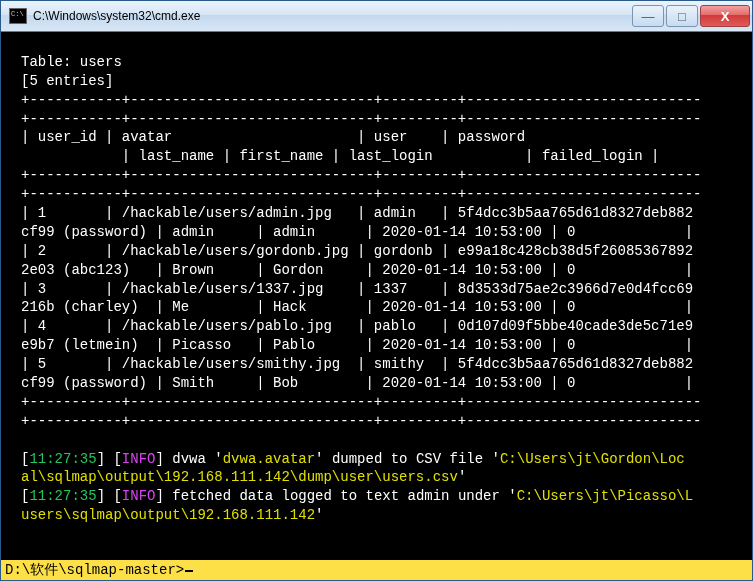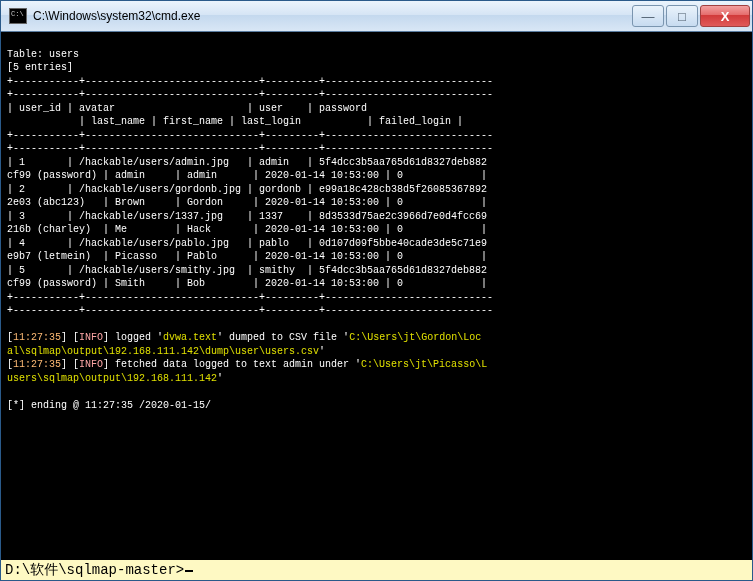--- a/index.html
+++ b/index.html
@@ -5,23 +5,23 @@
 body{margin:0;background:#888;font-family:'Consolas','Courier New',monospace;font-size:13px}
 .window{width:753px;height:581px;background:#000;border:1px solid #2a5a8a;box-sizing:border-box;display:flex;flex-direction:column}
 .titlebar{height:30px;background:linear-gradient(#ebf4fc,#d6e5f5 45%,#c3d8ee 46%,#d9e7f6);display:flex;align-items:center;padding:0 2px 0 8px;border-bottom:1px solid #5a7ca0}
 .tb-icon{width:16px;height:14px;background:#000;border:1px solid #666;margin-right:6px;position:relative}
 .tb-icon::after{content:"C:\\";position:absolute;font-size:7px;color:#ccc;left:1px;top:1px}
 .tb-title{flex:1;color:#000;font-family:'Segoe UI',sans-serif;font-size:12px}
 .wc{display:flex;gap:0}
 .wc-btn{width:30px;height:20px;border:1px solid #7a95af;border-radius:3px;margin-left:2px;display:flex;align-items:center;justify-content:center;font-family:sans-serif;font-size:13px;cursor:pointer}
 .wc-min,.wc-max{background:linear-gradient(#eaf3fb,#c7dbf0);color:#4a5a6a}
 .wc-close{width:48px;background:linear-gradient(#f2a0a0,#e56c6c 45%,#d13a3a 46%,#e05a5a);color:#fff;font-weight:bold;border-color:#a04040}
-.term{flex:1;background:#000;color:#fff;padding:2px 6px;overflow:hidden;white-space:pre;line-height:1.35;font-size:10px;letter-spacing:0}
-.cy{color:#fdba74}.gr{color:#fca5a5}.ye{color:#e0e000}
-.inputline{background:#fef9c3;color:#000;padding:1px 4px;font-size:14px;display:flex;align-items:center}
+.term{flex:1;background:#000;color:#fff;padding:2px 20px;overflow:hidden;white-space:pre;line-height:1.35;font-size:14px;letter-spacing:0}
+.cy{color:#22c55e}.gr{color:#d946ef}.ye{color:#e0e000}
+.inputline{background:#fde047;color:#000;padding:1px 4px;font-size:14px;display:flex;align-items:center}
 .cursor{display:inline-block;width:8px;height:2px;background:#000;margin-bottom:-2px;margin-left:1px}
 </style>
 </head>
 <body>
 
 <div class="window">
  <div class="titlebar">
   <div class="tb-icon"></div>
   <div class="tb-title">C:\Windows\system32\cmd.exe</div>
   <div class="wc">
@@ -45,24 +45,23 @@
 <span>2e03 (abc123)   | Brown     | Gordon     | 2020-01-14 10:53:00 | 0             |</span>
 <span>| 3       | /hackable/users/1337.jpg    | 1337    | 8d3533d75ae2c3966d7e0d4fcc69</span>
 <span>216b (charley)  | Me        | Hack       | 2020-01-14 10:53:00 | 0             |</span>
 <span>| 4       | /hackable/users/pablo.jpg   | pablo   | 0d107d09f5bbe40cade3de5c71e9</span>
 <span>e9b7 (letmein)  | Picasso   | Pablo      | 2020-01-14 10:53:00 | 0             |</span>
 <span>| 5       | /hackable/users/smithy.jpg  | smithy  | 5f4dcc3b5aa765d61d8327deb882</span>
 <span>cf99 (password) | Smith     | Bob        | 2020-01-14 10:53:00 | 0             |</span>
 <span>+-----------+-----------------------------+---------+----------------------------</span>
 <span>+-----------+-----------------------------+---------+----------------------------</span>
 
-[<span class="cy">11:27:35</span>] [<span class="gr">INFO</span><span>] logged '</span><span class="ye">dvwa.text</span><span>' dumped to CSV file '</span><span class="ye">C:\Users\jt\Gordon\Loc</span>
+[<span class="cy">11:27:35</span>] [<span class="gr">INFO</span><span>] dvwa '</span><span class="ye">dvwa.avatar</span><span>' dumped to CSV file '</span><span class="ye">C:\Users\jt\Gordon\Loc</span>
 <span class="ye">al\sqlmap\output\192.168.111.142\dump\user\users.csv</span>'
 [<span class="cy">11:27:35</span>] [<span class="gr">INFO</span><span>] fetched data logged to text admin under '</span><span class="ye">C:\Users\jt\Picasso\L</span>
 <span class="ye">users\sqlmap\output\192.168.111.142</span>'
 
-<span>[*] ending @ 11:27:35 /2020-01-15/</span>
 </div>
  <div class="inputline">
       <span>D:\软件\sqlmap-master&gt;</span>
       <span class="cursor"></span>
     </div>
 </div>
 
 </body></html>

